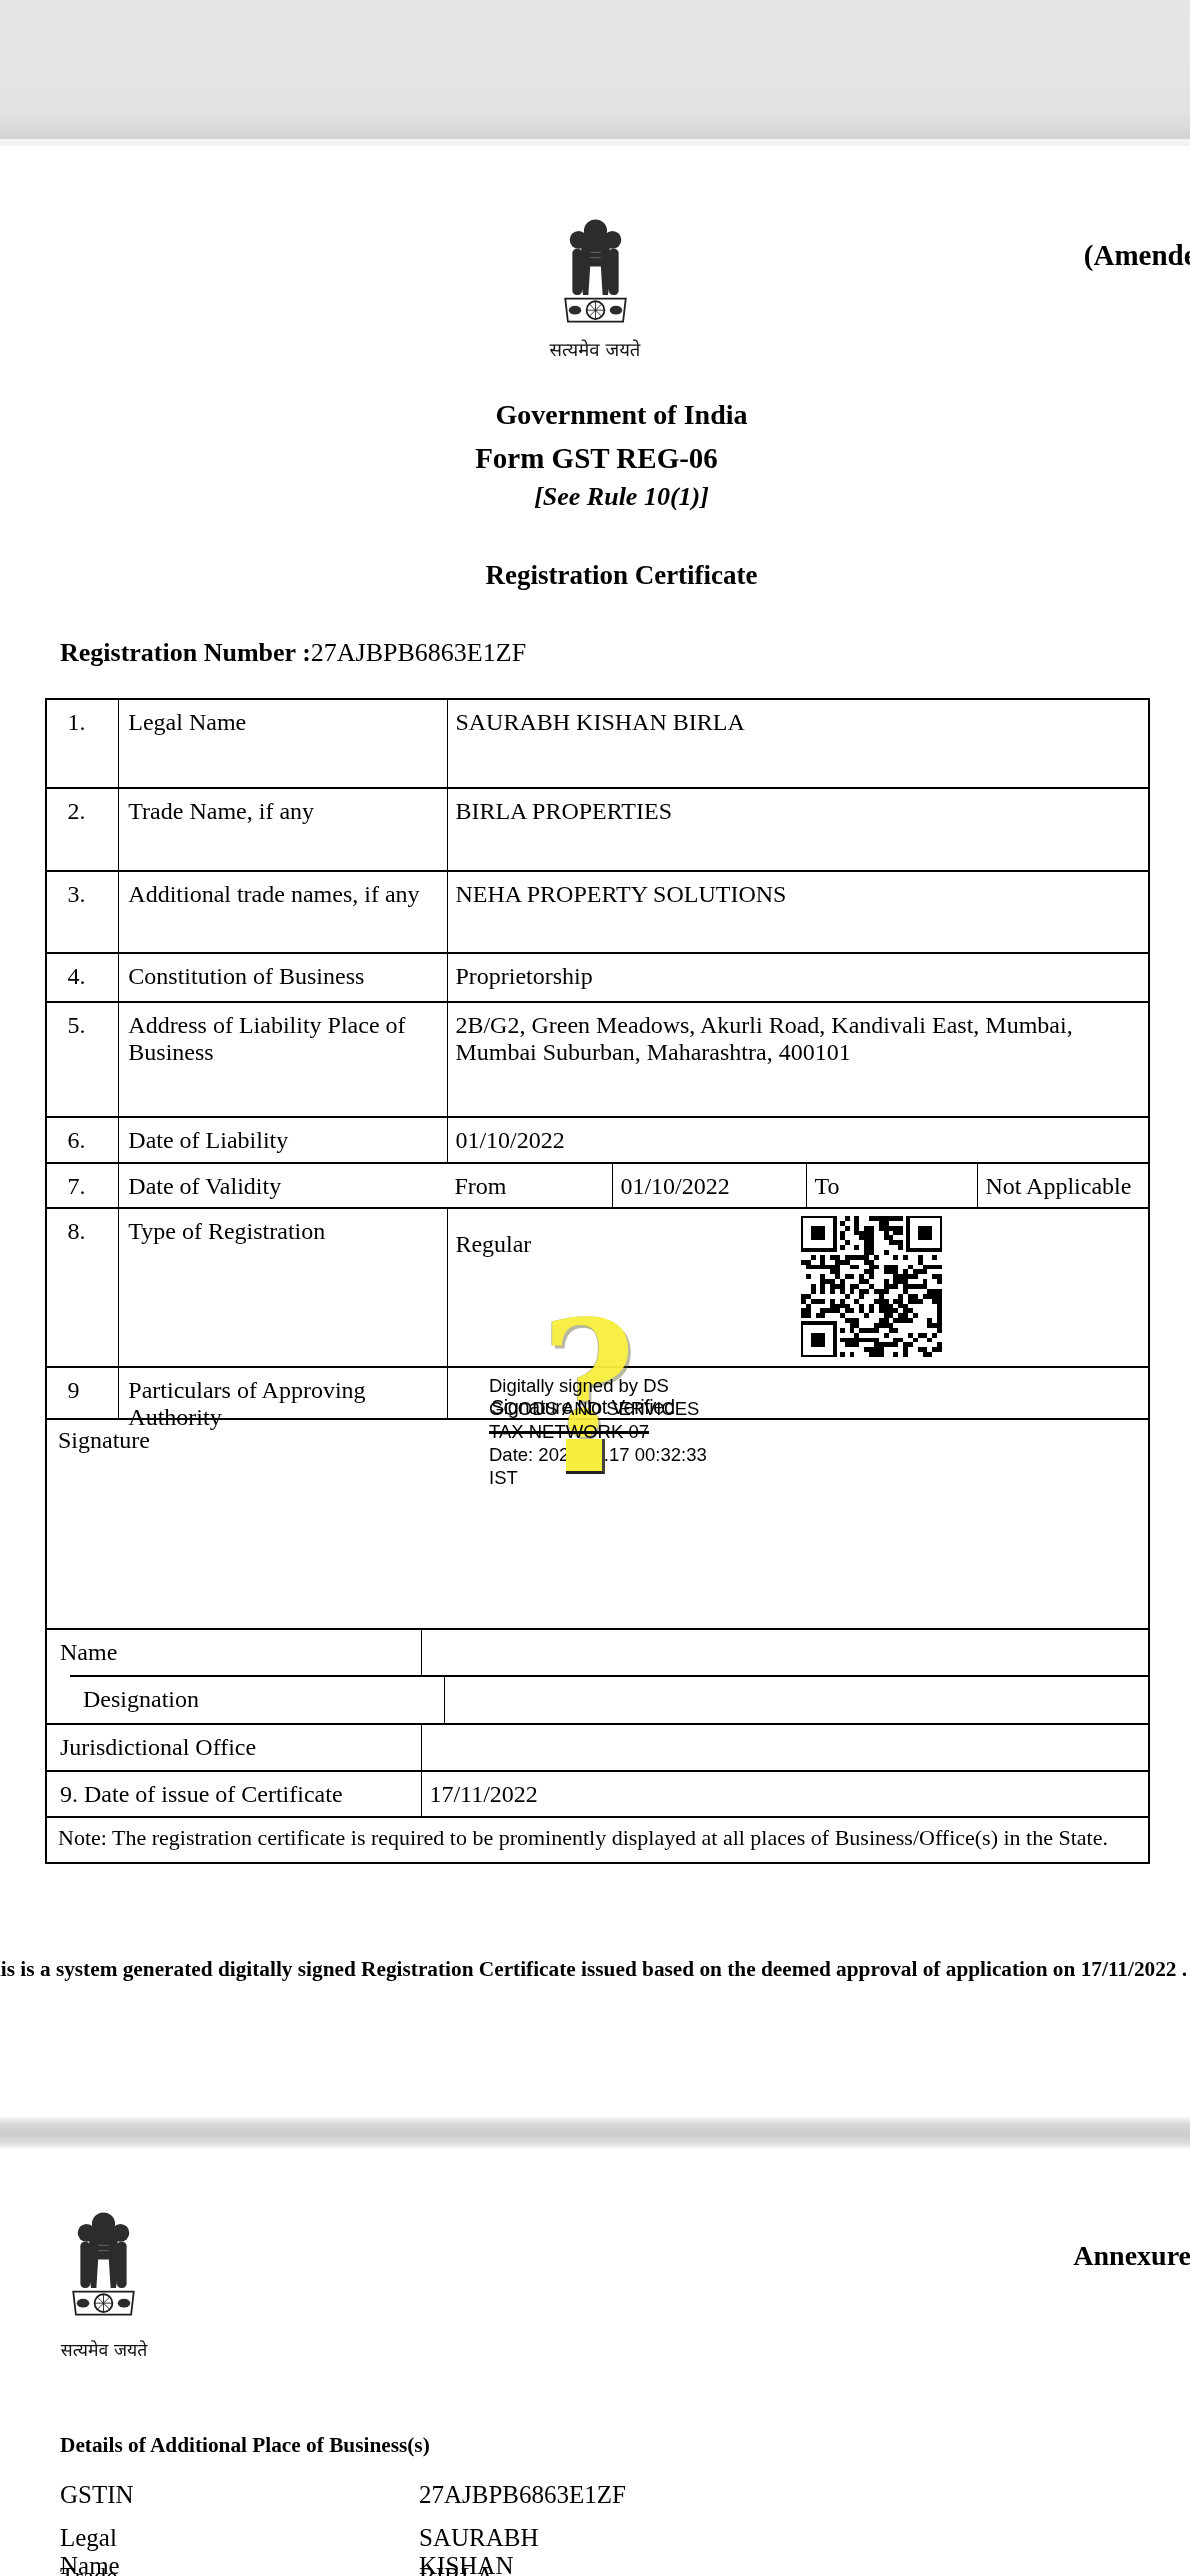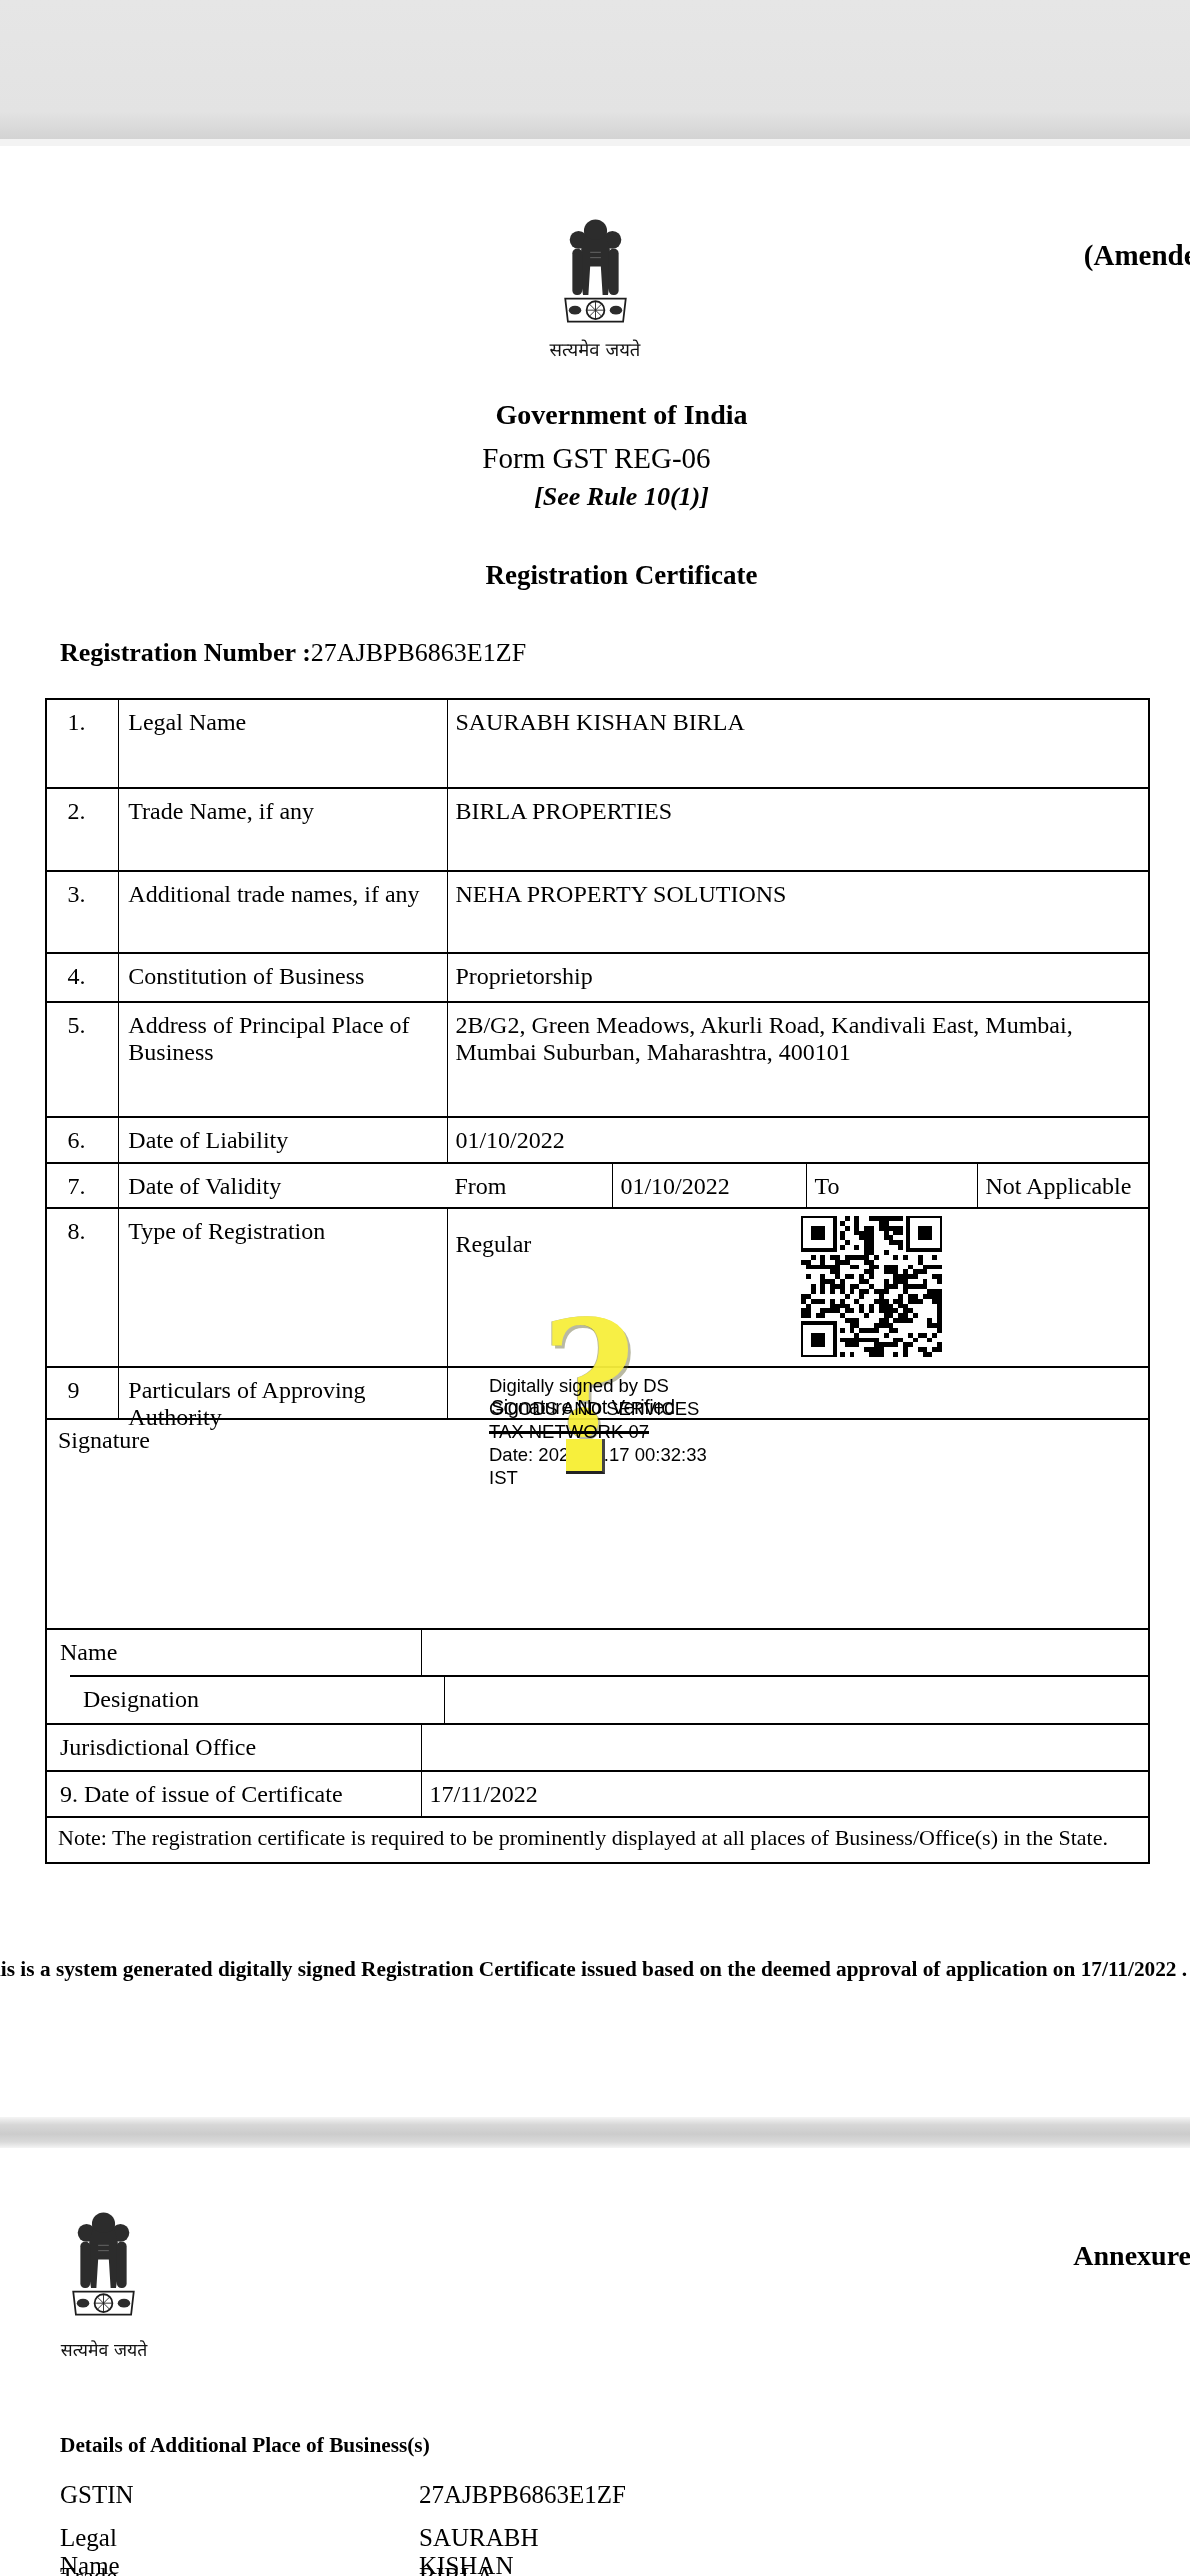--- a/index.html
+++ b/index.html
@@ -10,21 +10,21 @@
             background:linear-gradient(#e6e6e6 0%,#e3e3e3 80%,#d3d3d3 100%);}
   .top-band-edge{position:absolute;left:0;top:139px;width:1191px;height:7.4px;background:#f3f3f3;}
   
   .page-gap{position:absolute;left:0;top:2117px;width:1191px;height:31px;
             background:linear-gradient(#f5f5f5 0%,#d7d7d7 25%,#cccccc 55%,#d9d9d9 80%,#f4f4f4 100%);}
   .center{text-align:center;padding-left:26px;}
   .abs{position:absolute;}
   
   .t-amended{top:239px;right:-5.6px;font-size:29px;font-weight:bold;white-space:nowrap;}
   .t-gov{left:0;top:399px;width:1191px;font-size:28px;font-weight:bold;}
-  .t-form{left:0;top:442px;width:1141px;font-size:29px;font-weight:normal;}
+  .t-form{left:0;top:442px;width:1141px;font-size:29px;font-weight:bold;}
   .t-rule{left:0;top:482px;width:1191px;font-size:26px;font-weight:bold;font-style:italic;}
   .t-cert{left:0;top:560px;width:1191px;font-size:27px;font-weight:bold;}
   .reg-line{left:60px;top:638px;font-size:26px;}
   .reg-line .lab{font-weight:bold;}
   
   .emblem{display:block;}
   .emblem-caption{position:absolute;text-align:center;font-size:18.5px;color:#111;
                   font-family:"DejaVu Sans","Liberation Sans",sans-serif;}
   
   .tbl{position:absolute;left:45px;top:698px;width:1105px;border:2.8px solid #000;
@@ -130,21 +130,21 @@
       <div class="c c-lbl">Additional trade names, if any</div>
       <div class="c c-val">NEHA PROPERTY SOLUTIONS</div>
     </div>
     <div class="trow" style="height:49px;">
       <div class="c c-num">4.</div>
       <div class="c c-lbl">Constitution of Business</div>
       <div class="c c-val">Proprietorship</div>
     </div>
     <div class="trow" style="height:115px;">
       <div class="c c-num">5.</div>
-      <div class="c c-lbl">Address of Principal Place of Business</div>
+      <div class="c c-lbl">Address of Liability Place of Business</div>
       <div class="c c-val">2B/G2, Green Meadows, Akurli Road, Kandivali East, Mumbai, Mumbai Suburban, Maharashtra, 400101</div>
     </div>
     <div class="trow" style="height:46px;">
       <div class="c c-num">6.</div>
       <div class="c c-lbl">Date of Liability</div>
       <div class="c c-val">01/10/2022</div>
     </div>
     <div class="trow" style="height:45px;">
       <div class="c c-num">7.</div>
       <div class="c c-lbl">Date of Validity</div>

